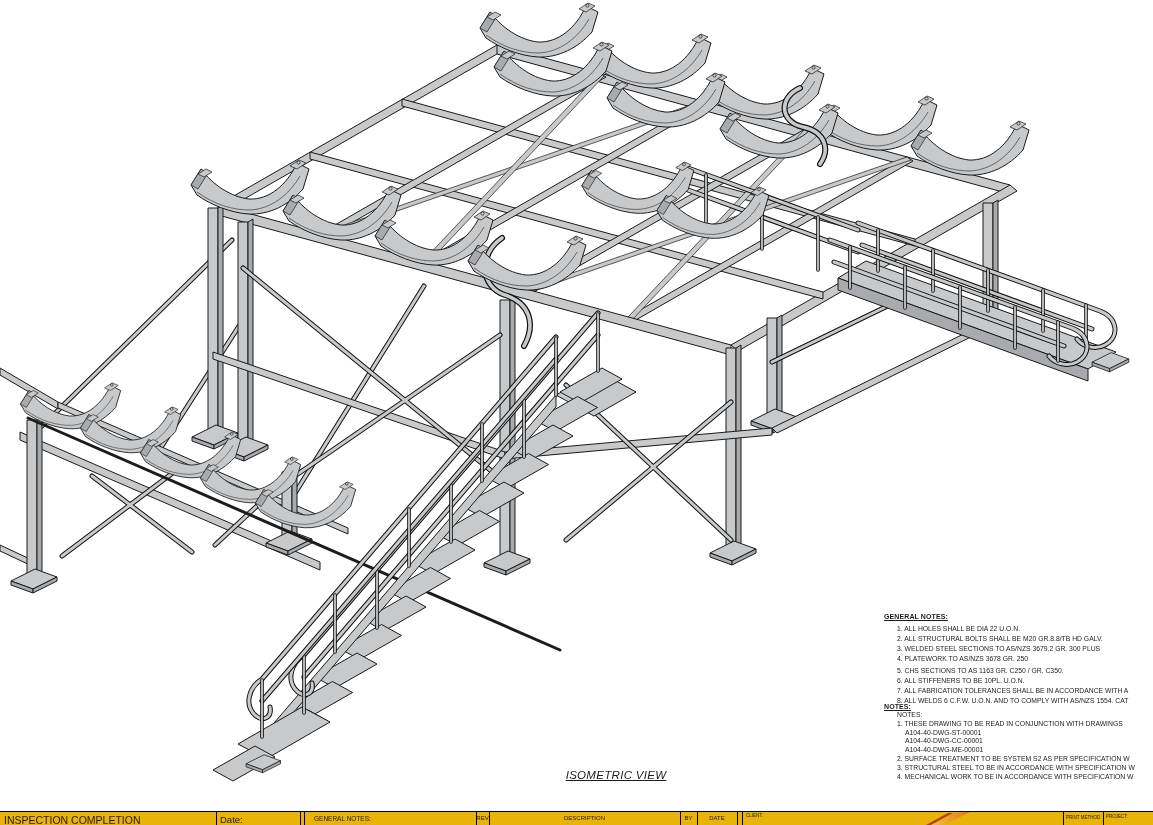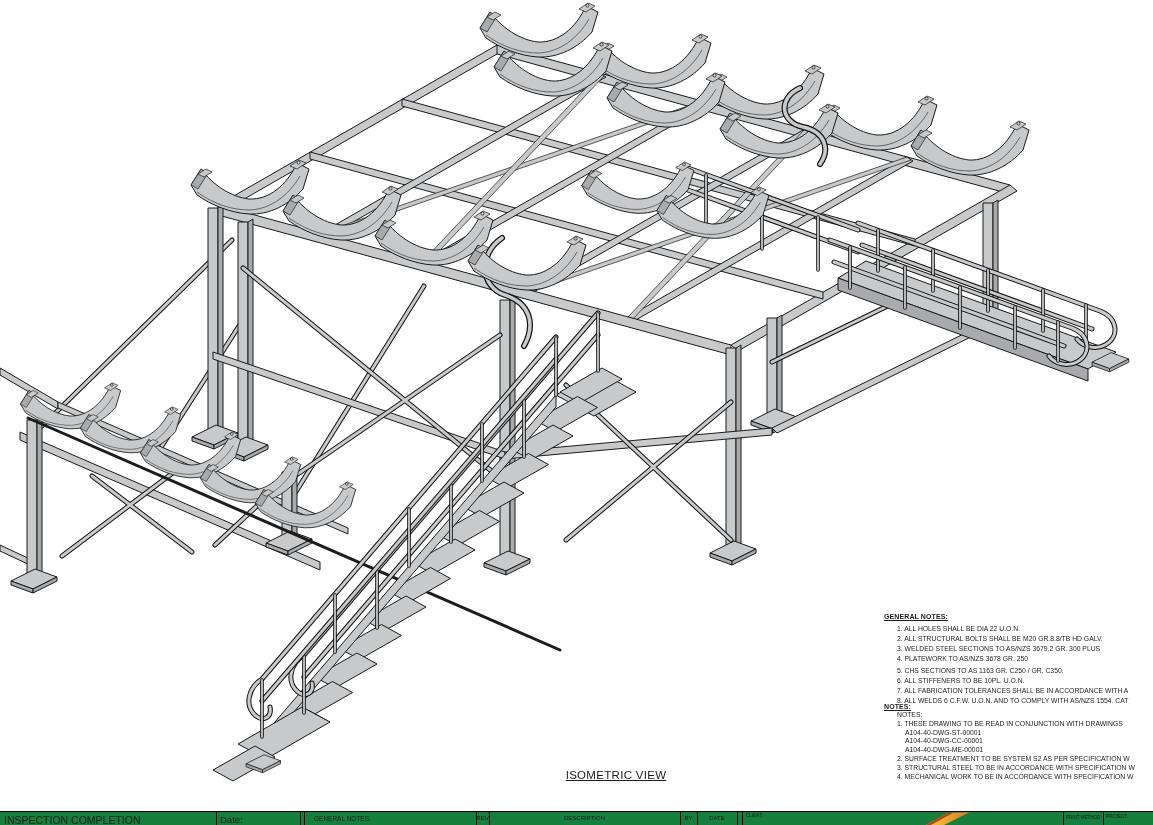--- a/index.html
+++ b/index.html
@@ -21,21 +21,21 @@
   
   .abs{position:absolute;}
   .note-title{font-size:7px;font-weight:bold;text-decoration:underline;letter-spacing:.1px;}
   .note-line{font-size:6.8px;line-height:10px;white-space:nowrap;}
   .note-line2{font-size:6.8px;line-height:8.8px;white-space:nowrap;}
   .note-sub{padding-left:8px;}
   .gen-items{padding-left:13px;margin-top:4px;}
   .notes-items{margin-top:1px;}
   .view-title{font-size:11.5px;letter-spacing:.3px;text-decoration:underline;text-align:center;width:120px;}
   
-  .tblock{position:absolute;left:0;top:811px;width:1153px;height:14px;border-top:1.5px solid #000;background:#15803d;}
+  .tblock{position:absolute;left:0;top:811px;width:1153px;height:14px;border-top:1.5px solid #000;background:#eab308;}
   .vline{position:absolute;top:0;width:1px;height:14px;background:#000;}
   .tb-label{position:absolute;white-space:nowrap;}
   .tb-big{font-size:10.5px;top:2px;}
   .tb-date{font-size:9.5px;top:2px;}
   .tb-small{font-size:6.5px;top:3px;}
   .tb-cell{font-size:6px;top:3px;text-align:center;}
   .tb-tiny{font-size:4.5px;top:1px;}
 </style>
 </head>
 <body>
@@ -241,21 +241,21 @@
       <div class="note-line2">1. THESE DRAWING TO BE READ IN CONJUNCTION WITH DRAWINGS</div>
       <div class="note-line2 note-sub">A104-40-DWG-ST-00001</div>
       <div class="note-line2 note-sub">A104-40-DWG-CC-00001</div>
       <div class="note-line2 note-sub">A104-40-DWG-ME-00001</div>
       <div class="note-line2">2. SURFACE TREATMENT TO BE SYSTEM S2 AS PER SPECIFICATION W</div>
       <div class="note-line2">3. STRUCTURAL STEEL TO BE IN ACCORDANCE WITH SPECIFICATION W</div>
       <div class="note-line2">4. MECHANICAL WORK TO BE IN ACCORDANCE WITH SPECIFICATION W</div>
     </div>
   </div>
 
-  <div class="abs view-title" style="left:556px;top:769px;">ISOMETRIC VIEW</div>
+  <div class="abs view-title" style="left:556px;top:769px;font-style:italic;">ISOMETRIC VIEW</div>
 
   <div class="tblock">
     <div class="vline" style="left:216px;"></div>
     <div class="vline" style="left:300px;"></div>
     <div class="vline" style="left:304px;"></div>
     <div class="vline" style="left:476px;"></div>
     <div class="vline" style="left:489px;"></div>
     <div class="vline" style="left:680px;"></div>
     <div class="vline" style="left:697px;"></div>
     <div class="vline" style="left:737px;"></div>

